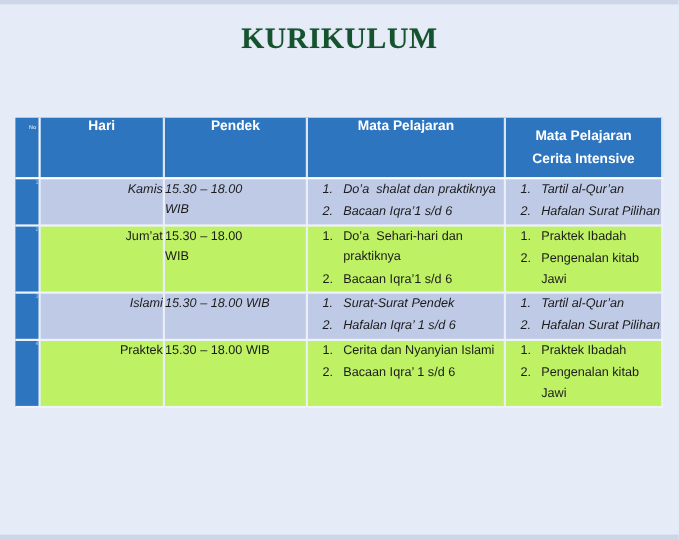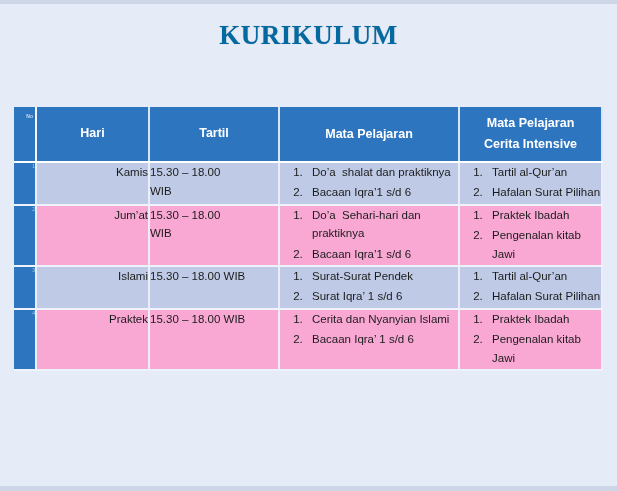--- a/index.html
+++ b/index.html
@@ -19,21 +19,21 @@
     height: 491px;
     background: #e5ecf8;
     box-sizing: border-box;
     border-top: 4px solid #ccd6e6;
     border-bottom: 5px solid #ccd6e6;
   }
   .title-block {
     padding-top: 14px;
     text-align: center;
     font-family: "Liberation Serif", serif;
-    color: #0369a1;
+    color: #14532d;
   }
   .title-line {
     font-size: 27px;
     font-weight: bold;
     letter-spacing: 0.5px;
     line-height: 1.30;
     text-shadow: 0 0 1px rgba(0,0,0,0.25);
   }
   .table-wrap {
     position: absolute;
@@ -67,21 +67,20 @@
     font-weight: bold;
     height: 54px;
     border-bottom: 2px solid #ffffff;
     border-right: 2px solid #dbe4f3;
   }
   tr.header-row td.no-col {
     border-right: 2px solid #f2f5fb;
   }
   .hdr-inner {
     display: flex;
-    align-items: center;
     justify-content: center;
     height: 54px;
     text-align: center;
     padding: 0 4px;
     box-sizing: border-box;
   }
   .hdr-two {
     display: flex;
     flex-direction: column;
     align-items: center;
@@ -106,22 +105,22 @@
   td.no-col {
     background: #2e75c0;
     color: #a8c8e8;
     font-size: 5px;
     text-align: right;
     padding: 7px 2px 0 0;
     border-right: 2px solid #f2f5fb;
     border-bottom: 2px solid #ffffff;
     box-sizing: border-box;
   }
-  tr.band-a td.data { background: #bfcbe6; }
-  tr.band-b td.data { background: #f9a8d4; }
+  tr.band-a td.data { background: #bfcbe6; font-style: italic; }
+  tr.band-b td.data { background: #bef264; }
 
   td.data {
     font-size: 11.5px;
     color: #1b1b1b;
     padding: 9px 6px 9px 8px;
     line-height: 1.62;
   }
   td.hari {
     text-align: right;
     padding-right: 14px;
@@ -188,21 +187,21 @@
           <td class="no-col">
             <div class="no-head">No</div>
           </td>
           <td>
             <div class="hdr-inner">
                 <span class="sq-w">Hari</span>
               </div>
           </td>
           <td>
             <div class="hdr-inner">
-                <span class="sq-w">Tartil</span>
+                <span class="sq-w">Pendek</span>
               </div>
           </td>
           <td>
             <div class="hdr-inner">
               <span>Mata&nbsp;<span class="sq">Pelajaran</span></span>
             </div>
           </td>
           <td>
             <div class="hdr-two">
               <span>Mata&nbsp;<span class="sq">Pelajaran</span></span>
@@ -247,21 +246,21 @@
           </td>
         </tr>
 
         <tr class="band-a">
           <td class="no-col">3</td>
           <td class="data hari"><span class="sq">Islami</span></td>
           <td class="data waktu"><span>15.30 – 18.00 WIB</span></td>
           <td class="data">
             <ol class="lesson">
               <li><span class="sq">Surat-Surat Pendek</span></li>
-              <li><span class="sq">Surat Iqra’</span> 1 s/d 6</li>
+              <li><span class="sq">Hafalan Iqra’</span> 1 s/d 6</li>
             </ol>
           </td>
           <td class="data">
             <ol class="lesson">
               <li><span class="sq">Tartil al-Qur’an</span></li>
               <li><span class="sq">Hafalan Surat Pilihan</span></li>
             </ol>
           </td>
         </tr>
 

